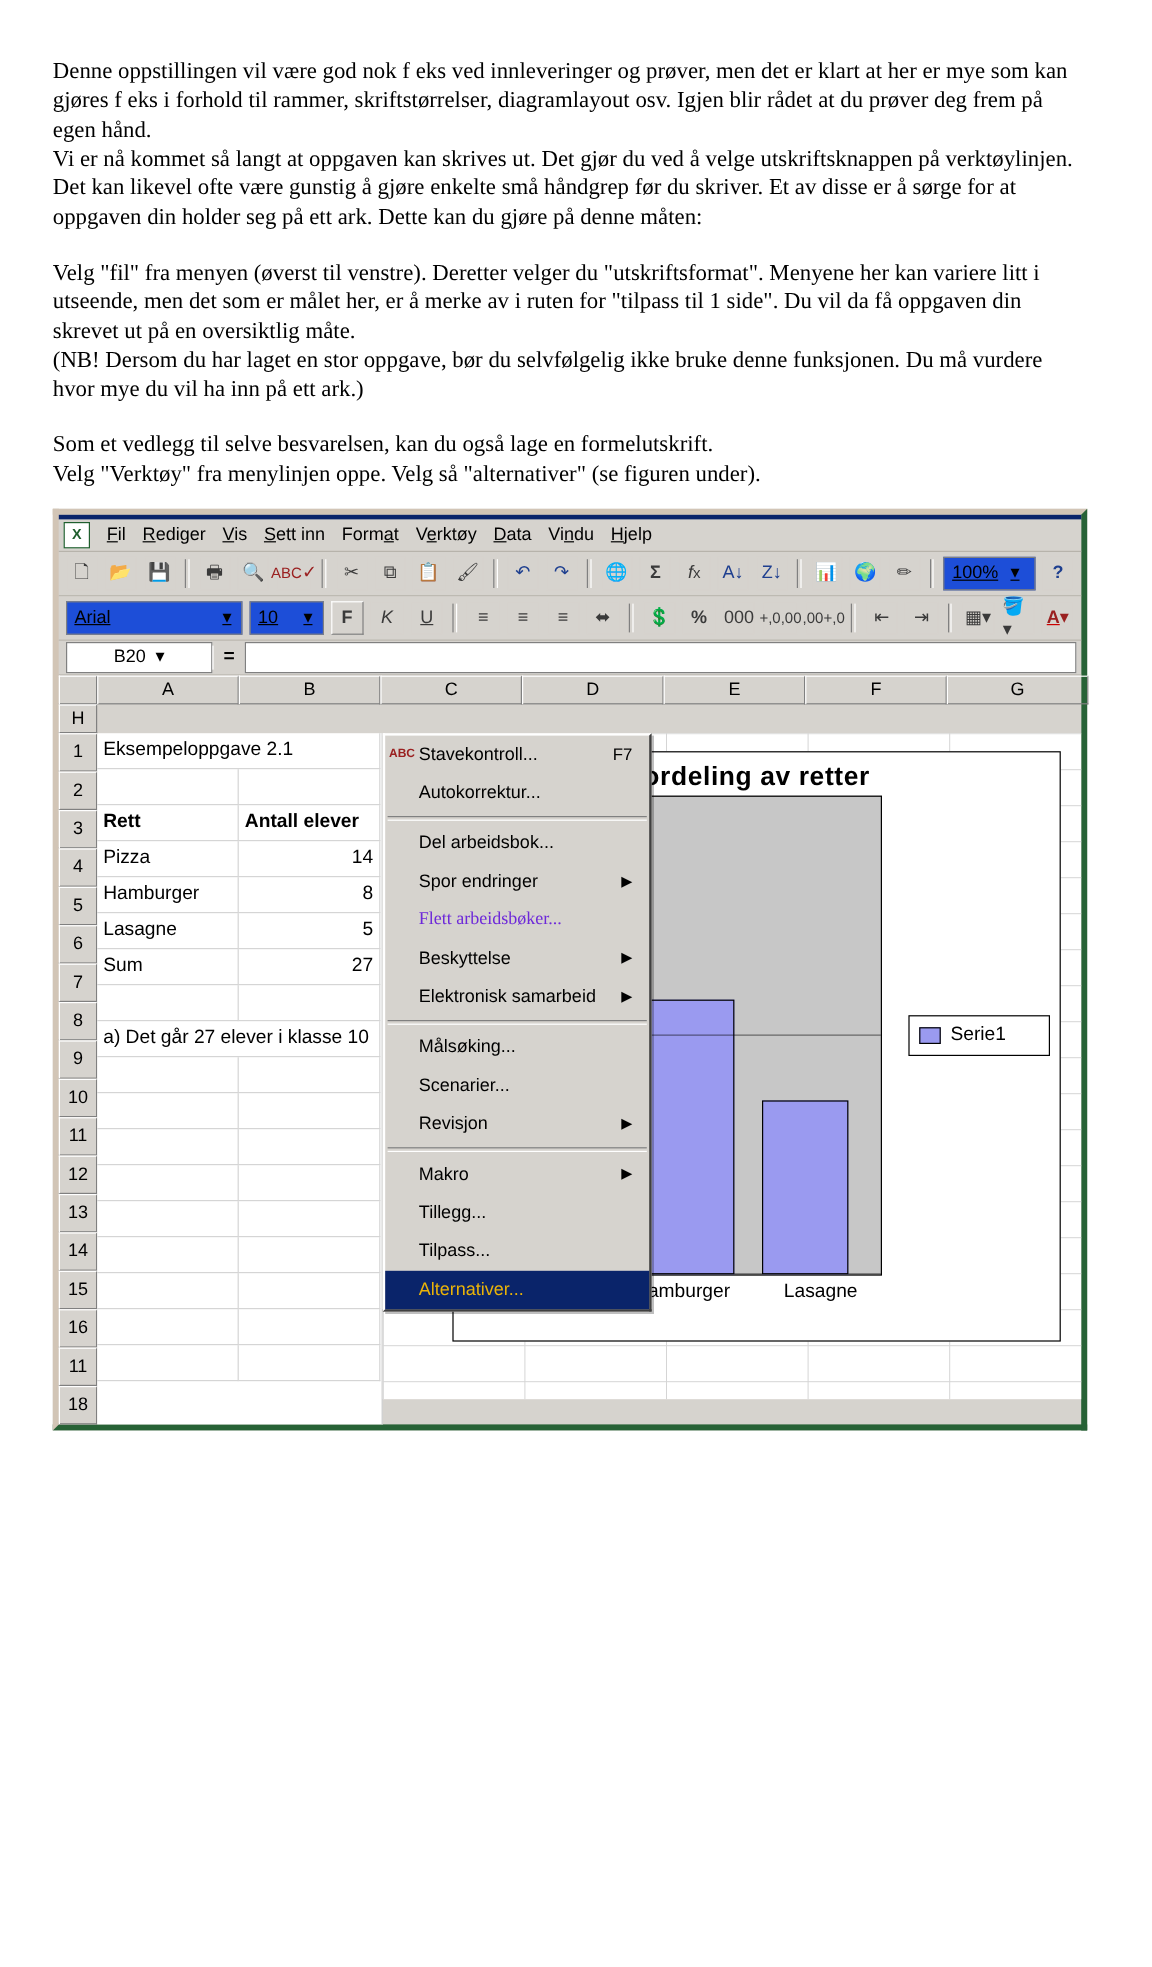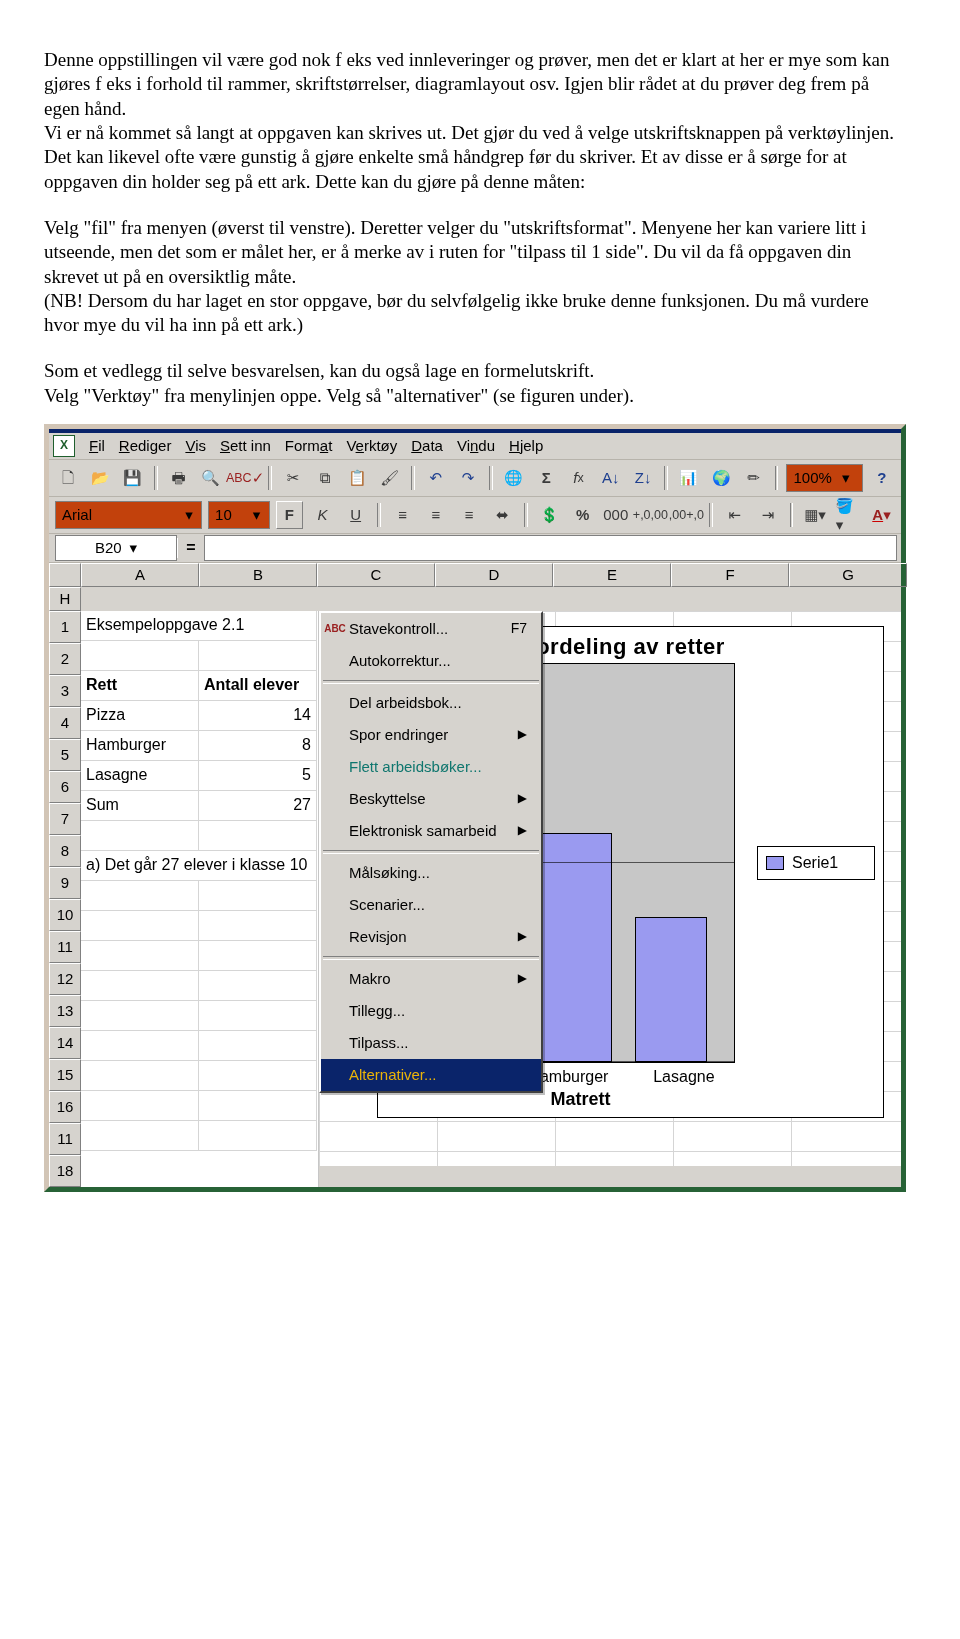--- a/index.html
+++ b/index.html
@@ -70,26 +70,27 @@
     border: 1px solid #d6d3ce;
     display: inline-flex; align-items: center; justify-content: center;
     color: #3a3a3a;
     font-size: 15px;
     background: #d6d3ce;
   }
   .tbtn.raised { border: 1px solid #fff; border-right-color:#808080; border-bottom-color:#808080; }
   .sep { width:2px; height:24px; border-left:1px solid #808080; border-right:1px solid #fff; margin:0 2px; }
   .tsel {
     height: 26px;
-    background: #c2410c;
+    background: #1d4ed8;
     border: 1px solid #808080;
     display: inline-flex; align-items: center;
     padding: 0 4px 0 6px;
     gap: 6px;
     font-size: 15px;
+    text-decoration: underline;
   }
   .tsel .dd { width: 16px; text-align: center; color:#000; }
   .fmt-toolbar .tsel.font { width: 150px; }
   .fmt-toolbar .tsel.size { width: 55px; }
   .zoom-sel { width: 74px; }
   .iconc { color:#1e3f8f; }
   .iconr { color:#9a2020; }
   .icong { color:#1f5f2d; }
 
   .namebox-row {
@@ -194,21 +195,21 @@
     border-right-color: #404040; border-bottom-color: #404040;
     box-shadow: 2px 2px 0 rgba(0,0,0,.25);
     font-size: 15px;
     z-index: 40;
   }
   .dropdown .mi {
     display: flex; align-items: center; justify-content: space-between;
     padding: 4px 14px 4px 28px;
     height: 24px;
   }
-  .dropdown .mi.disabled { color: #0f766e; }
+  .dropdown .mi.disabled { color: #6d28d9; font-family: Liberation Serif, serif; }
   .dropdown .mi.hl { background: #0a246a; color: #eab308; }
   .dropdown .msep { height: 2px; border-top:1px solid #808080; border-bottom:1px solid #fff; margin: 3px 2px; }
   .dropdown .arrow { font-size: 12px; }
   .dropdown .shortcut { font-size: 14px; }
   .dropdown .abc {
     position: absolute; left: 4px; width: 20px; height: 20px;
     font-size: 10px; color:#9a2020; font-weight:bold;
     display:flex; align-items:center; justify-content:center;
   }
 
@@ -577,20 +578,19 @@
           <div class="legend">
             <span class="sw"></span>
             <span>Serie1</span>
           </div>
         </div>
         <div class="xaxis">
           <span>Pizza</span>
           <span>Hamburger</span>
           <span>Lasagne</span>
         </div>
-        <div class="chart-xlabel">Matrett</div>
       </div>
 
     </div>
   </div>
 </div>
 
 </div>
 
 </body></html>

